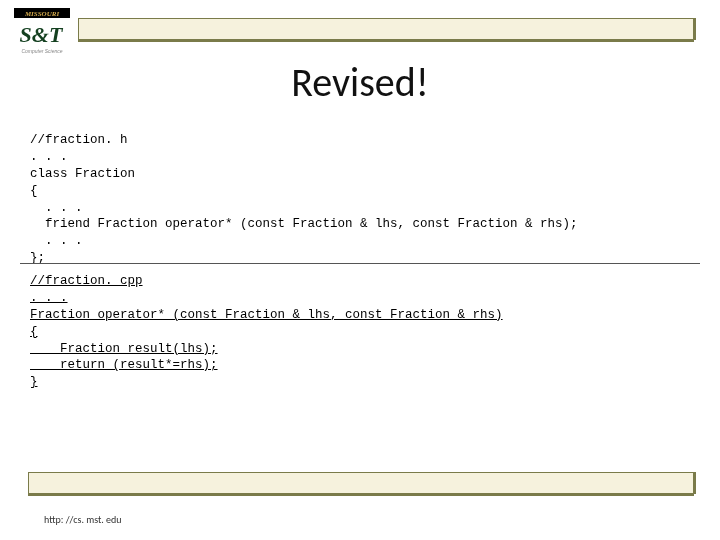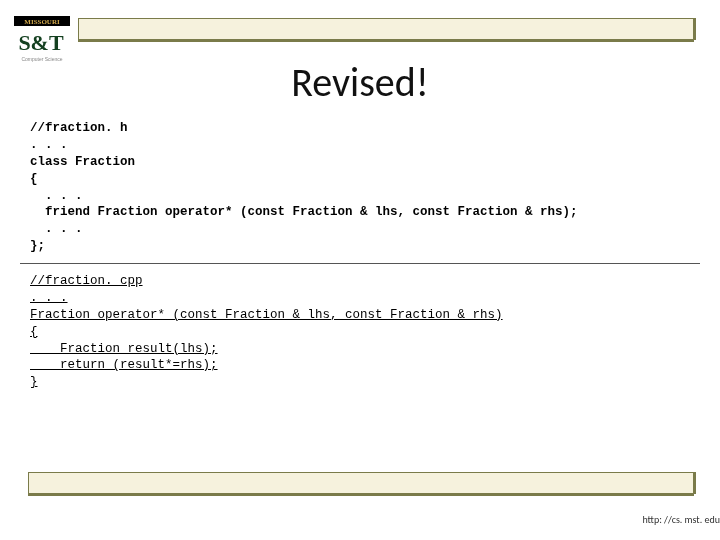--- a/index.html
+++ b/index.html
@@ -6,24 +6,25 @@
   body {
     width: 720px;
     height: 540px;
     background: #ffffff;
     font-family: "Times New Roman", serif;
     position: relative;
     overflow: hidden;
   }
   .logo {
     position: absolute;
-    top: 16px;
+    top: 8px;
     left: 14px;
     width: 56px;
     height: 48px;
+    font-style: italic;
   }
   .top-bar {
     position: absolute;
     top: 18px;
     left: 78px;
     width: 616px;
     height: 22px;
     background: #f6f2dd;
     border: 1px solid #7a7b4a;
     box-shadow: 0 2px 0 #7a7b4a, 2px 0 0 #7a7b4a;
@@ -40,21 +41,21 @@
   }
   .code-block {
     font-family: "Courier New", monospace;
     font-size: 12.5px;
     line-height: 1.35;
     color: #000;
     white-space: pre;
     position: absolute;
     left: 30px;
   }
-  .code1 { top: 120px; font-weight: bold; }
+  .code1 { top: 132px; }
   .hr {
     position: absolute;
     left: 20px;
     width: 680px;
     border-top: 1px solid #555;
   }
   .hr1 { top: 263px; }
   .code2 { top: 273px; text-decoration: underline; }
   .bottom-bar {
     position: absolute;
@@ -64,21 +65,21 @@
     height: 22px;
     background: #f6f2dd;
     border: 1px solid #7a7b4a;
     box-shadow: 0 2px 0 #7a7b4a, 2px 0 0 #7a7b4a;
   }
   .footer {
     position: absolute;
     bottom: 14px;
     left: 0;
     width: 720px;
-    text-align: right;
+    text-align: left;
     font-size: 10px;
     font-family: Calibri, Arial, sans-serif;
     color: #333;
     padding-left: 44px;
   }
 </style>
 </head>
 <body>
 
 <div class="logo">

